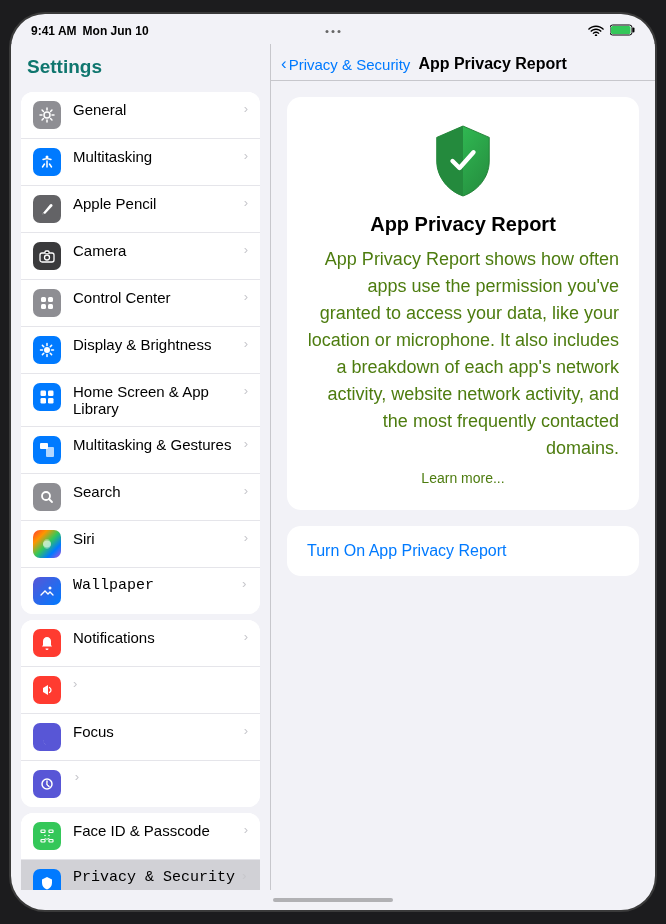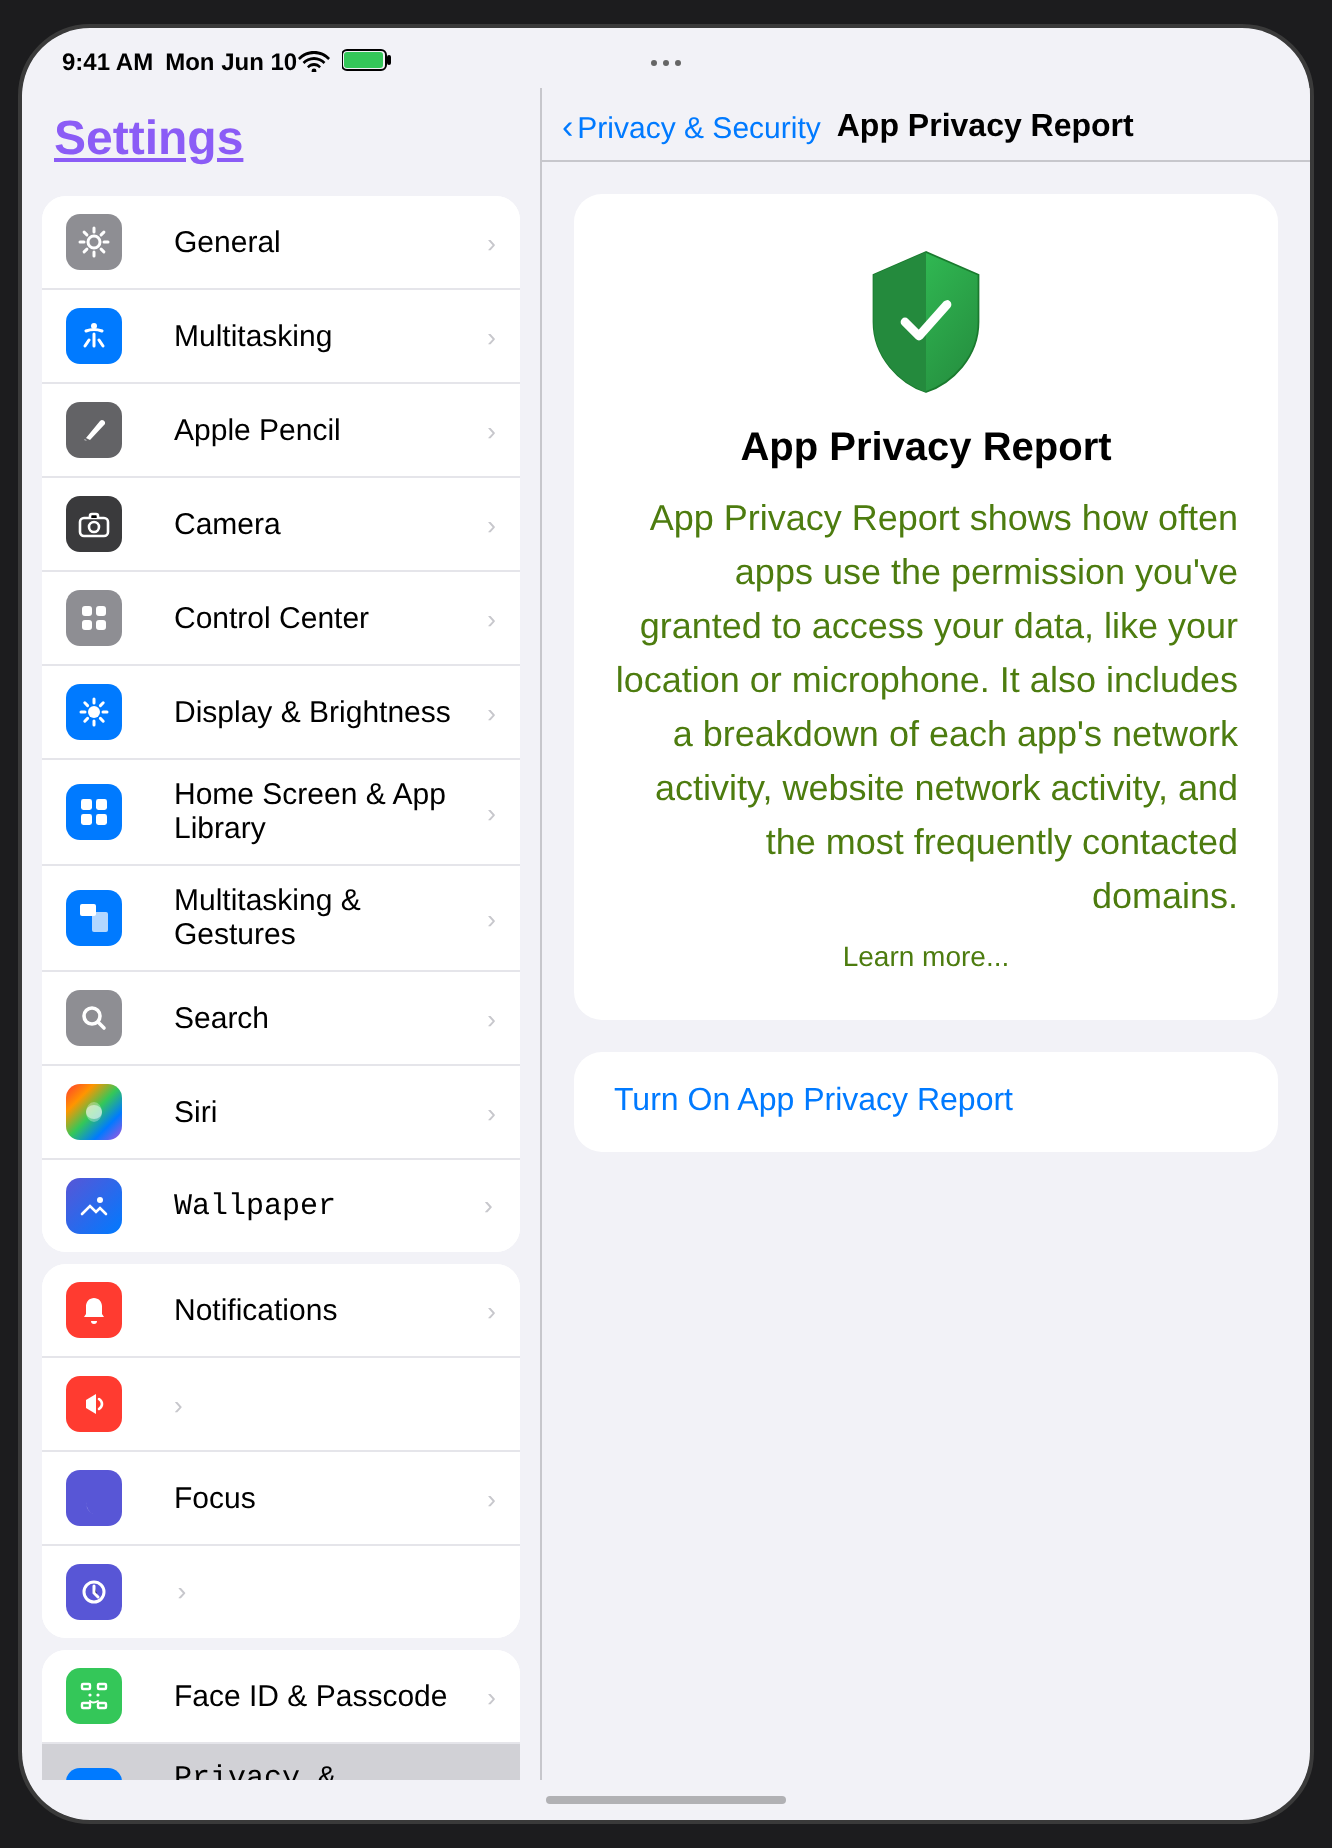--- a/index.html
+++ b/index.html
@@ -19,21 +19,21 @@
       background: #1a1a1a;
       border-radius: 36px;
       border: 2px solid #3a3a3a;
       overflow: hidden;
       position: relative;
       display: flex;
       flex-direction: column;
     }
     .status-bar {
       display: flex;
-      justify-content: flex-start;
+      justify-content: space-between;
       align-items: center;
       padding: 8px 20px 4px 20px;
       background: #f2f2f7;
       font-size: 12px;
       font-weight: 600;
       color: #000;
       height: 30px;
     }
     .status-left { display: flex; gap: 6px; align-items: center; }
     .status-right { display: flex; gap: 6px; align-items: center; }
@@ -59,41 +59,38 @@
     .sidebar {
       width: 260px;
       background: #f2f2f7;
       border-right: 0.5px solid #c7c7cc;
       overflow-y: auto;
       flex-shrink: 0;
     }
     .sidebar::-webkit-scrollbar { display: none; }
     .sidebar-header {
       padding: 12px 16px 8px 16px;
-      font-size: 24px;
+      font-size: 19px;
       font-weight: 700;
-      color: #8b5cf6;
-      background: #f2f2f7;
-      text-decoration: underline;
+      color: #0f766e;
+      background: #f2f2f7;
     }
     .sidebar-group {
       background: #fff;
       border-radius: 12px;
       margin: 6px 10px;
       overflow: hidden;
     }
     .sidebar-item {
       display: flex;
-      align-items: center;
       padding: 9px 12px;
       border-bottom: 0.5px solid #e5e5ea;
       cursor: pointer;
       background: #fff;
       position: relative;
-      gap: 14px;
     }
     .sidebar-item:last-child { border-bottom: none; font-family: Liberation Mono, monospace; }
     .sidebar-item.active { background: #d1d1d6; }
     .item-icon {
       width: 28px;
       height: 28px;
       border-radius: 7px;
       display: flex;
       align-items: center;
       justify-content: center;

